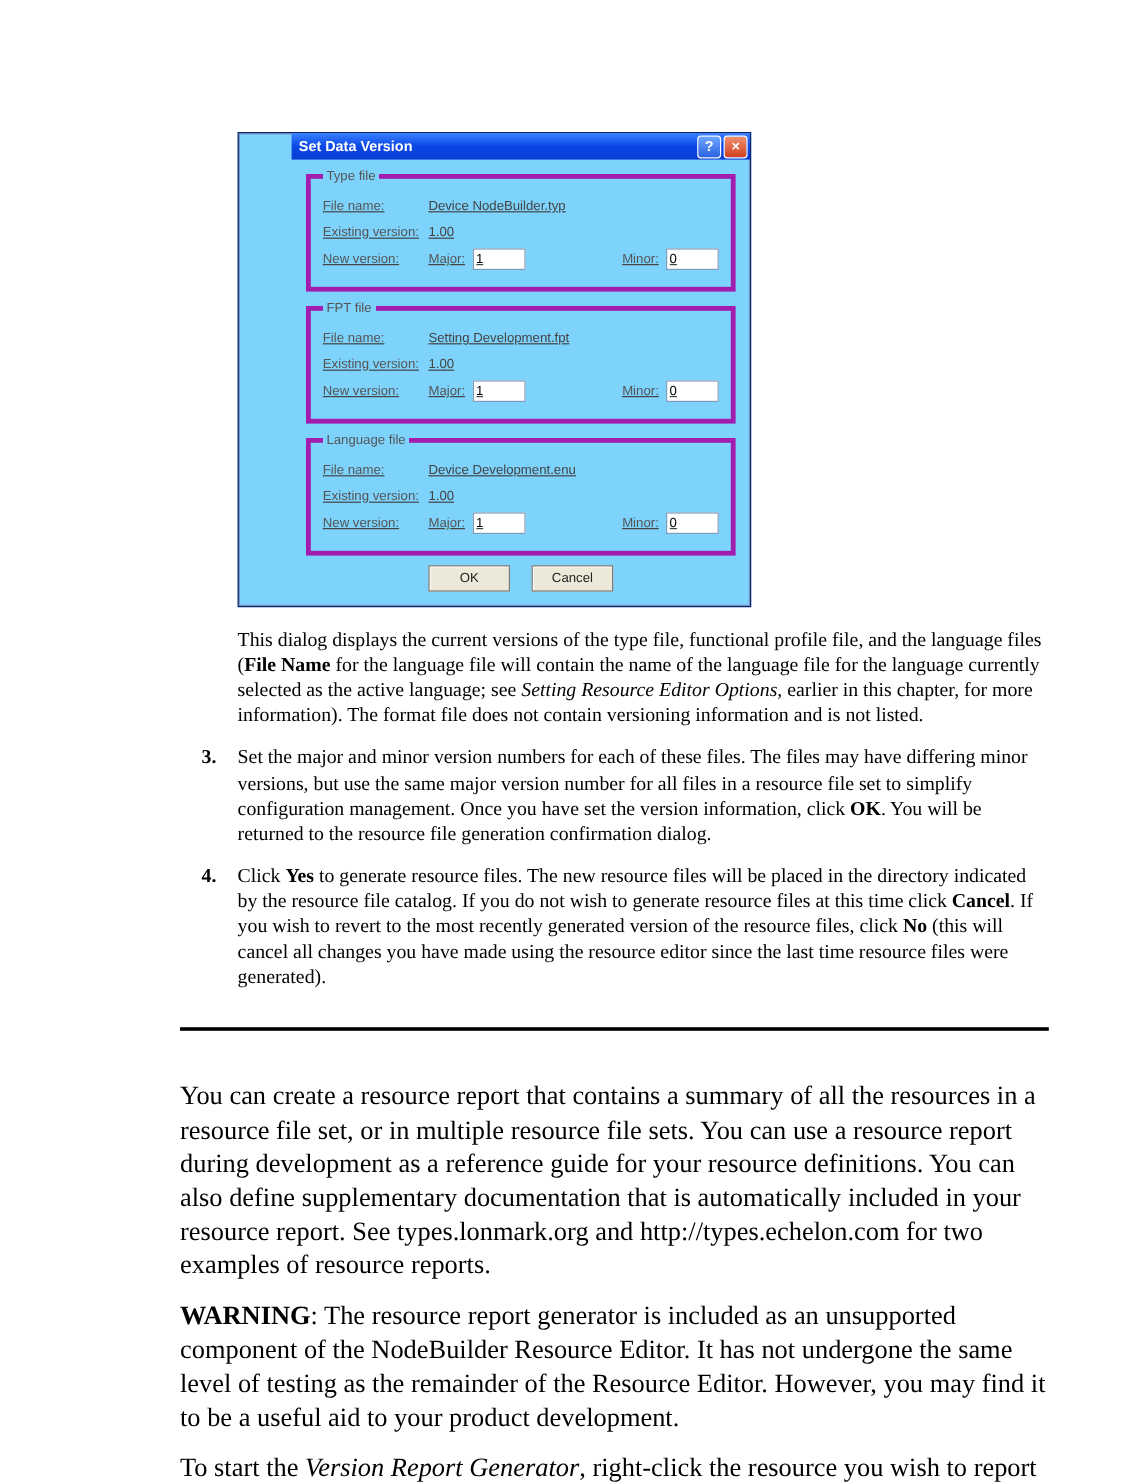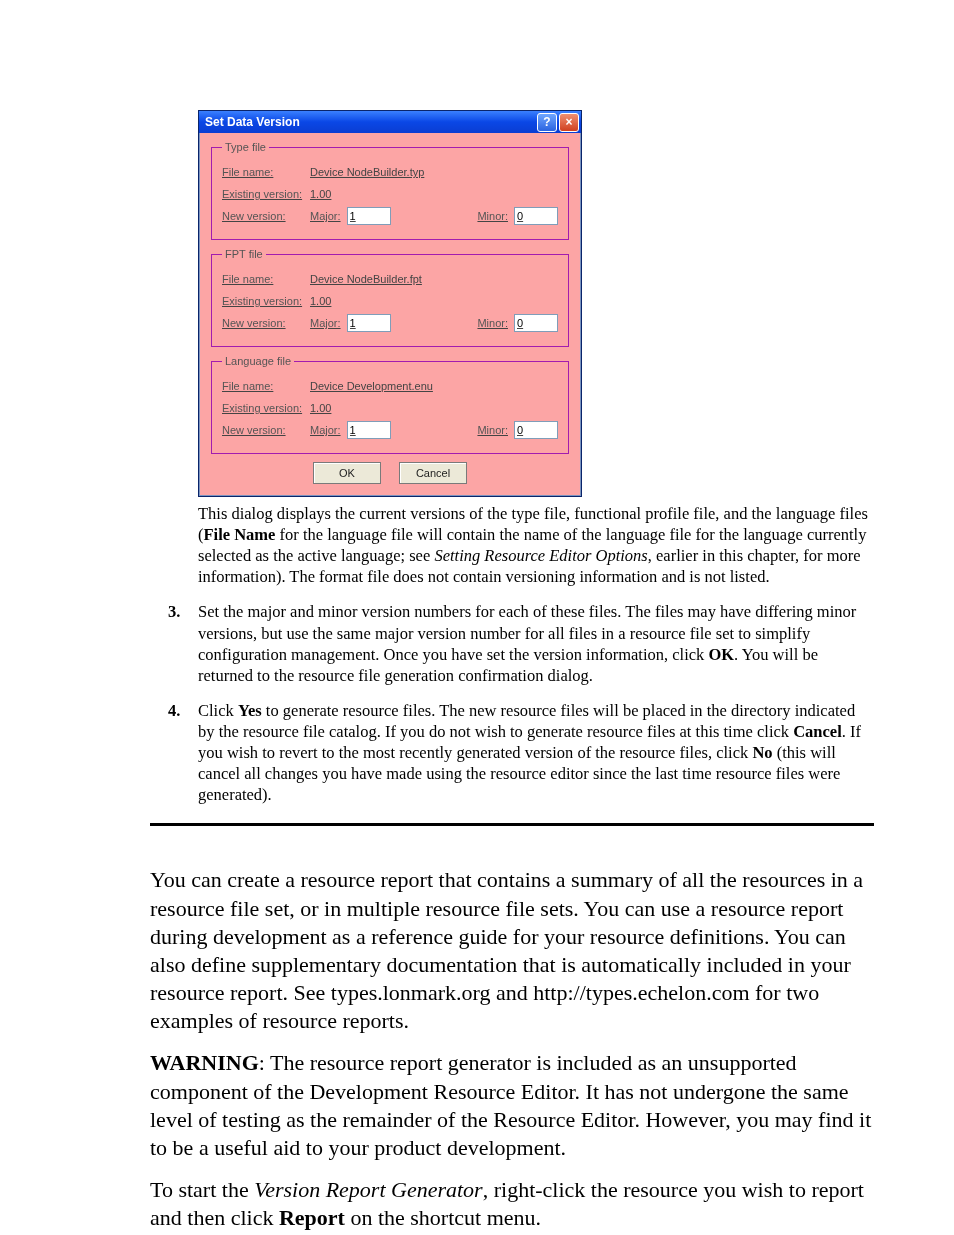--- a/index.html
+++ b/index.html
@@ -8,27 +8,28 @@
     background: #fff;
     font-family: "Times New Roman", Times, serif;
     width: 954px;
   }
   .page {
     padding: 110px 80px 60px 150px;
   }
   
   .dialog {
     width: 382px;
-    margin: 0 0 6px 48px;
+    margin: 0 0 16px 48px;
     border: 1px solid #0a246a;
-    background: #fca5a5;
+    background: #7dd3fc;
     font-family: Tahoma, Arial, sans-serif;
     font-size: 11px;
     color: #444;
     box-shadow: 0 0 0 1px #7a93bf inset;
+    padding-left: 44px;
   }
   .titlebar {
     height: 22px;
     background: linear-gradient(to bottom, #3a80ff 0%, #0a47e6 50%, #0a3dd2 100%);
     display: flex;
     align-items: center;
     padding: 0 2px 0 6px;
     color: #fff;
     font-weight: bold;
     font-size: 12px;
@@ -42,21 +43,21 @@
     display: flex; align-items: center; justify-content: center;
     font-family: Arial, sans-serif;
     font-size: 12px; font-weight: bold;
     color: #fff;
     cursor: default;
   }
   .tb-help { background: linear-gradient(to bottom,#6fa6ff,#2a63e0); }
   .tb-close { background: linear-gradient(to bottom,#f09070,#d04020); }
   .dialog-body { padding: 8px 12px 12px 12px; }
   fieldset.group {
-    border: 1px solid #a21caf;
+    border: 4px solid #a21caf;
     margin: 0 0 8px 0;
     padding: 6px 10px 10px 10px;
   }
   fieldset.group legend {
     padding: 0 3px;
     color: #555;
     font-size: 11px;
   }
   .row {
     display: flex;
@@ -99,21 +100,21 @@
     color: #000;
     margin: 0 0 14px 48px;
   }
   .prose-full {
     font-size: 22px;
     line-height: 1.28;
     color: #000;
     margin: 0 0 14px 0;
   }
   ol.steps {
-    margin: 0 0 18px 0;
+    margin: 0 0 32px 0;
     padding: 0;
     list-style: none;
     counter-reset: step 2;
   }
   ol.steps > li {
     counter-increment: step;
     position: relative;
     padding-left: 48px;
     margin: 0 0 14px 0;
     font-size: 16.5px;
@@ -167,21 +168,21 @@
             <span class="sub">Minor:</span>
             <input value="0" style="">
           </div>
         </div>
       </fieldset>
 
       <fieldset class="group">
         <legend>FPT file</legend>
         <div class="row">
           <span class="lbl">File name:</span>
-          <span class="val">Device NodeBuilder.fpt</span>
+          <span class="val">Setting Development.fpt</span>
         </div>
         <div class="row">
           <span class="lbl">Existing version:</span>
           <span class="val">1.00</span>
         </div>
         <div class="row">
           <span class="lbl">New version:</span>
           <div class="nv">
             <span class="sub">Major:</span>
             <input value="1" style="">
@@ -232,20 +233,20 @@
     <li>
       <span>Click </span><b>Yes</b><span> to generate resource files.  The new resource files will be placed in the directory indicated by the resource file catalog.  If you do not wish to generate resource files at this time click </span><b>Cancel</b><span>.  If you wish to revert to the most recently generated version of the resource files, click </span><b>No</b><span> (this will cancel all changes you have made using the resource editor since the last time resource files were generated).</span>
     </li>
   </ol>
 
   <hr class="rule">
 
   <p class="prose-full">You can create a resource report that contains a summary of all the resources in a resource file set, or in multiple resource file sets.  You can use a resource report during development as a reference guide for your resource definitions.  You can also define supplementary documentation that is automatically included in your resource report.  See types.lonmark.org and http://types.echelon.com for two examples of resource reports.</p>
 
   <p class="prose-full">
-    <b>WARNING</b><span>: The resource report generator is included as an unsupported component of the Development Resource Editor.  It has not undergone the same level of testing as the remainder of the Resource Editor.  However, you may find it to be a useful aid to your product development.</span>
+    <b>WARNING</b><span>: The resource report generator is included as an unsupported component of the NodeBuilder Resource Editor.  It has not undergone the same level of testing as the remainder of the Resource Editor.  However, you may find it to be a useful aid to your product development.</span>
   </p>
 
   <p class="prose-full">
     <span>To start the </span><i>Version Report Generator</i><span>, right-click the resource you wish to report and then click </span><b>Report</b><span> on the shortcut menu.</span>
   </p>
 
 </div>
 
 </body></html>

